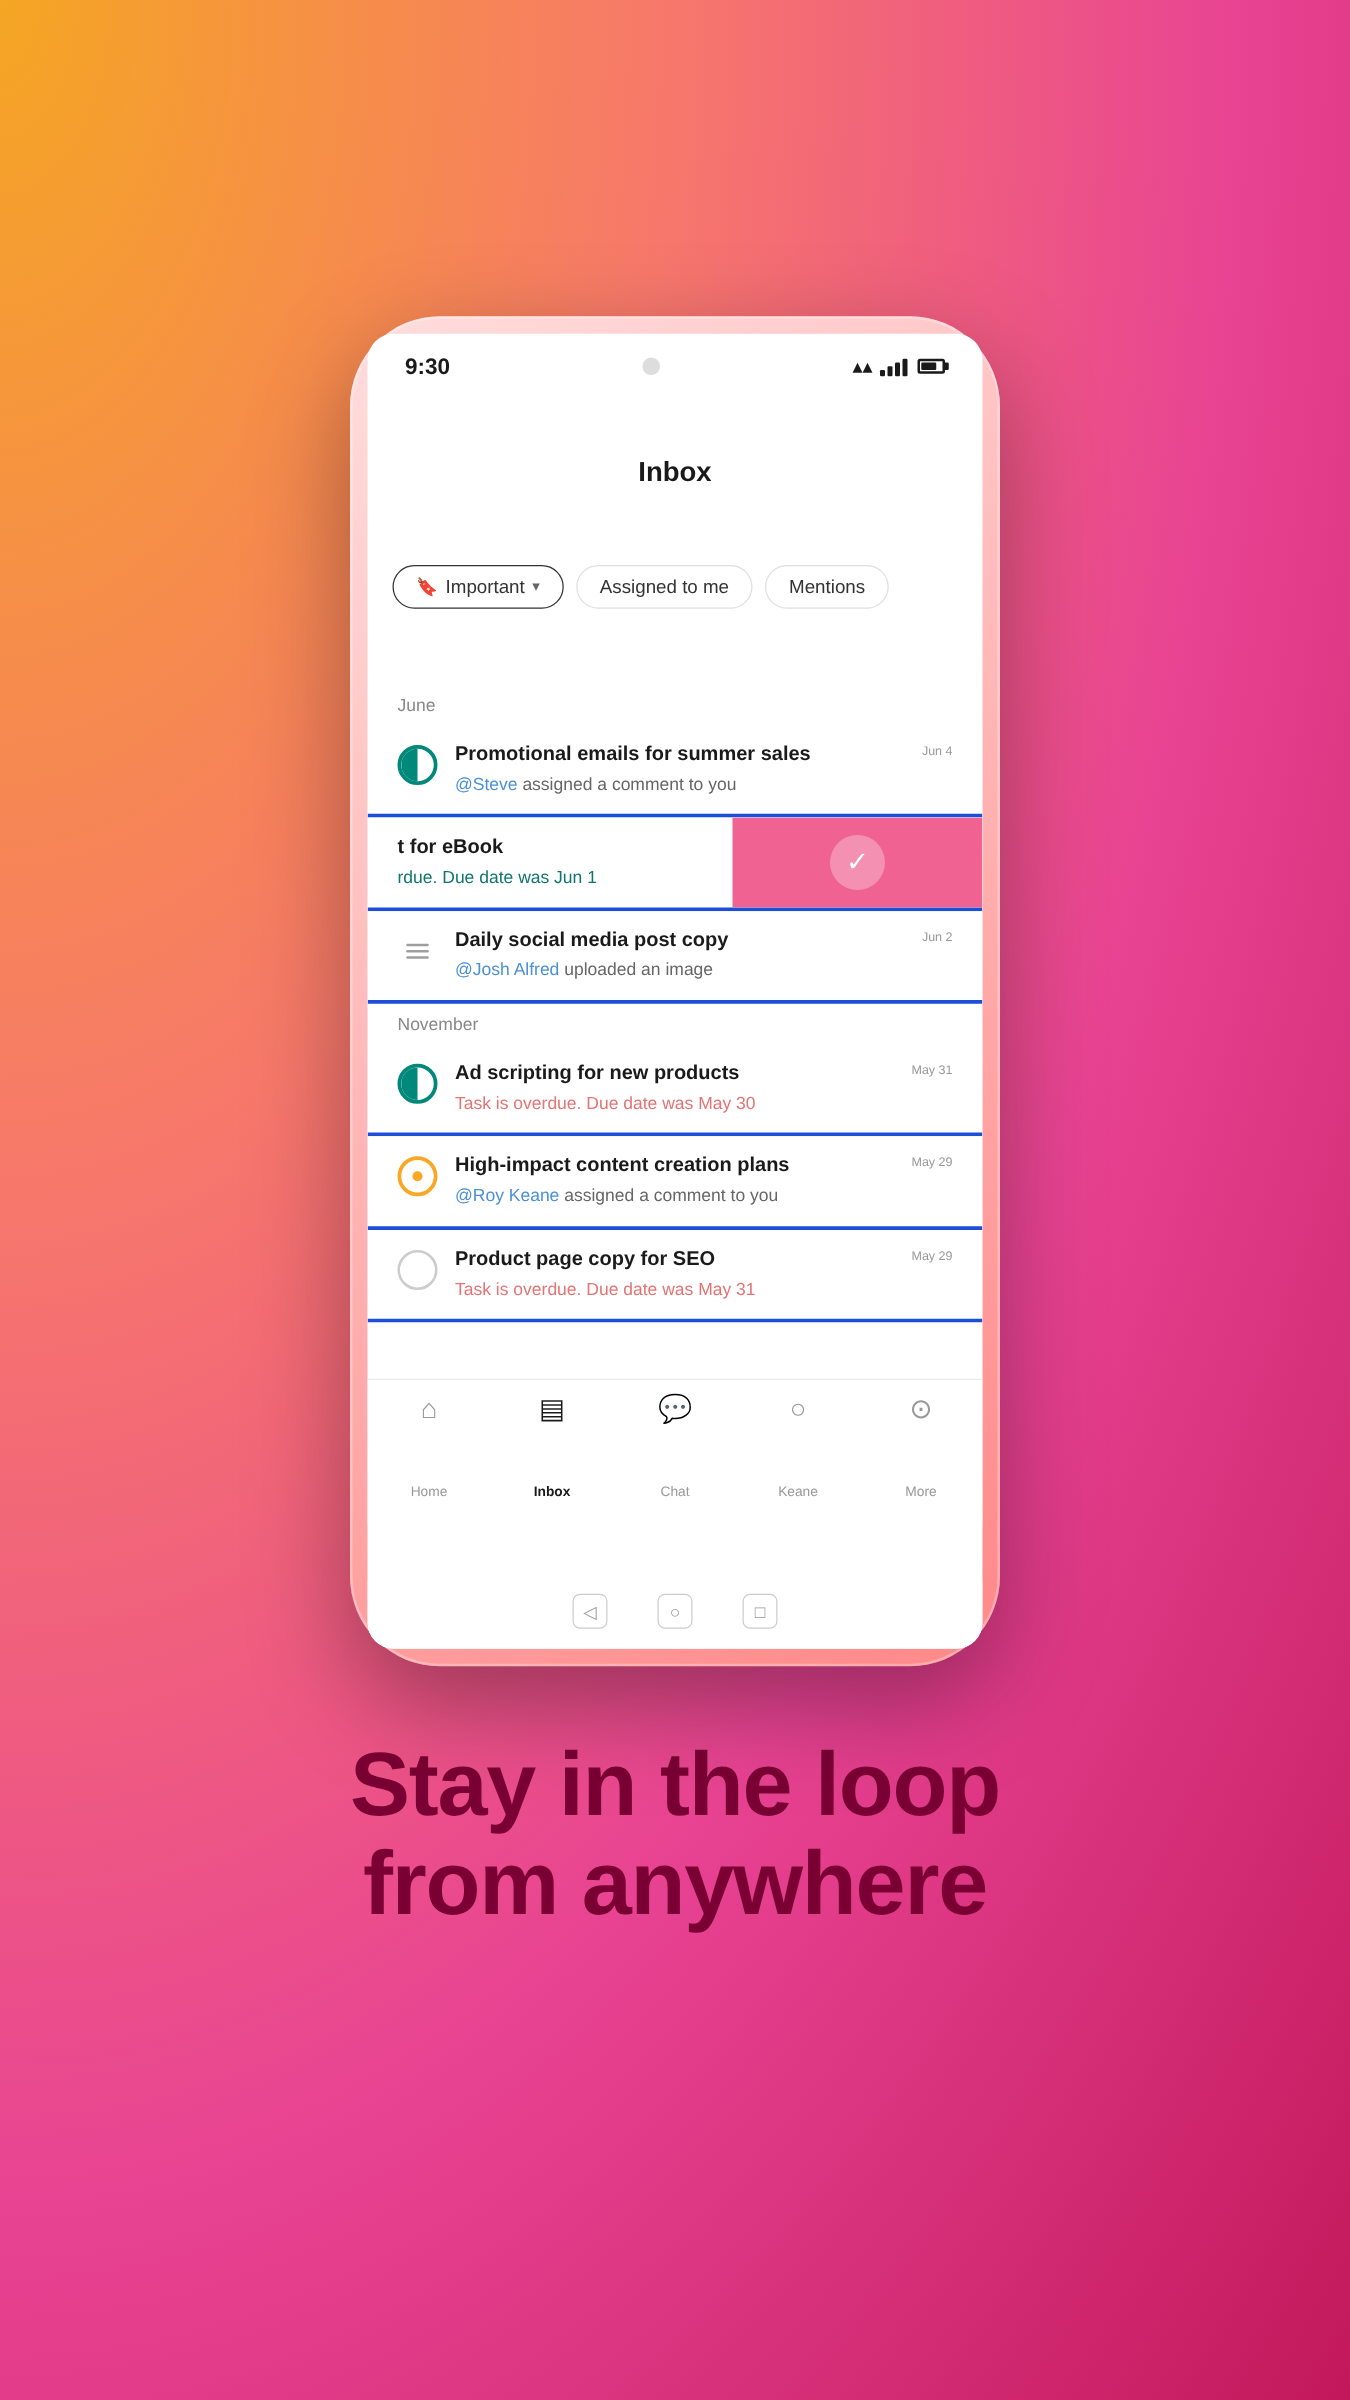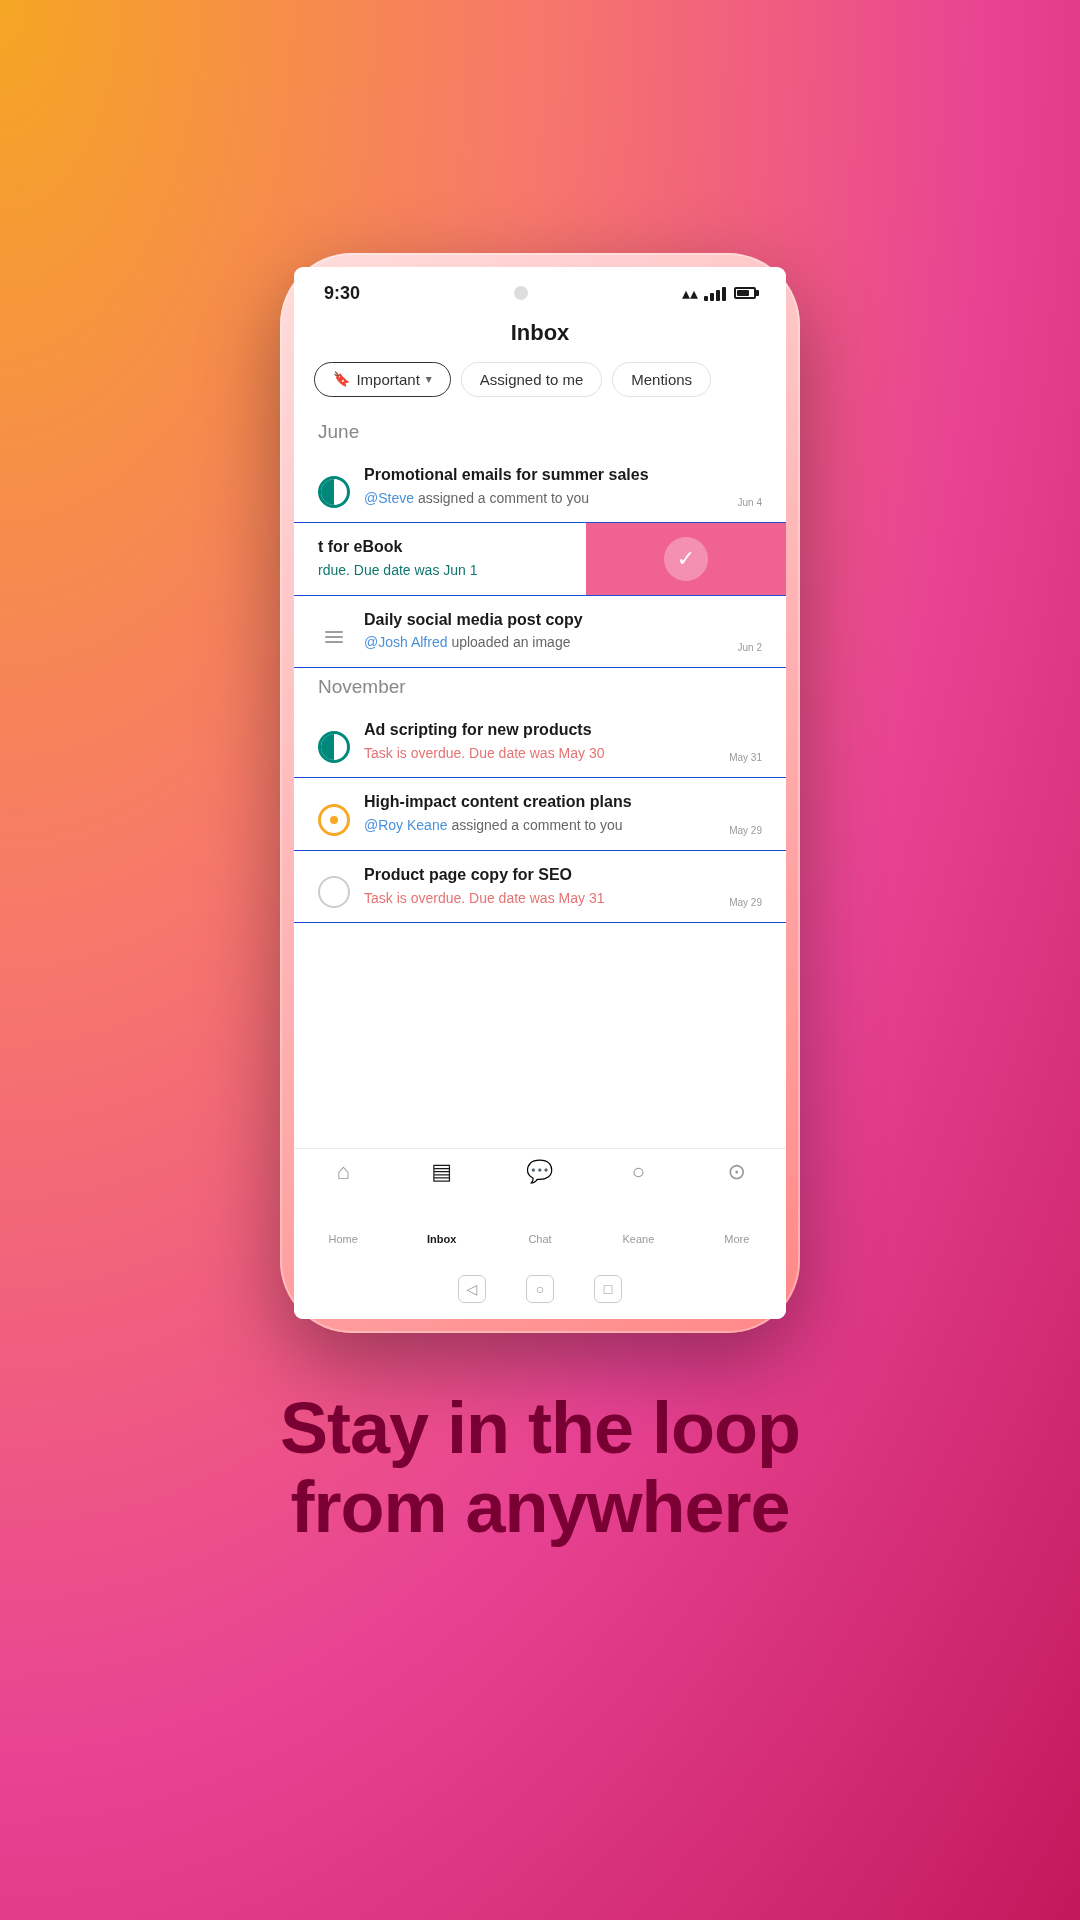--- a/index.html
+++ b/index.html
@@ -30,25 +30,26 @@
       background: linear-gradient(145deg, #fdd 0%, #fbb 40%, #f88 100%);
       border-radius: 72px;
       padding: 14px;
       box-shadow: 0 30px 80px rgba(0,0,0,0.35), inset 0 0 0 2px rgba(255,255,255,0.3);
     }
 
     .phone-inner {
       width: 100%;
       height: 100%;
       background: #ffffff;
-      border-radius: 9px;
+      border-radius: 21px;
       overflow: hidden;
       display: flex;
       flex-direction: column;
       position: relative;
+      gap: 45px;
     }
 
     
     .status-bar {
       display: flex;
       align-items: center;
       justify-content: space-between;
       padding: 16px 30px 8px;
       flex-shrink: 0;
     }
@@ -169,31 +170,31 @@
     
     .scroll-content {
       flex: 1;
       overflow: hidden;
       position: relative;
     }
 
     
     .section-label {
       padding: 8px 24px;
-      font-size: 19px;
+      font-size: 14px;
       color: #888;
       font-weight: 500;
     }
 
     
     .inbox-item {
       display: flex;
-      align-items: flex-end;
+      align-items: flex-start;
       padding: 14px 24px;
-      border-bottom: 1px solid #1d4ed8;
+      border-bottom: 3px solid #1d4ed8;
       position: relative;
       background: #fff;
     }
 
     .item-icon {
       width: 32px;
       height: 32px;
       border-radius: 50%;
       flex-shrink: 0;
       margin-top: 2px;

